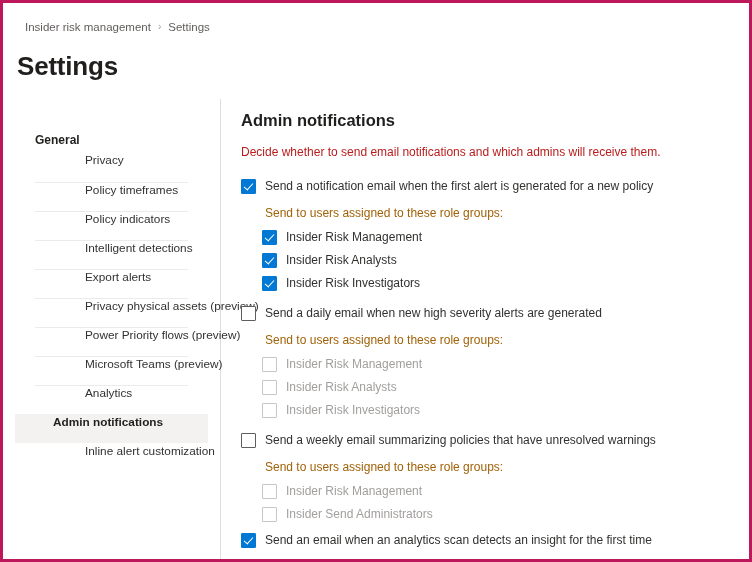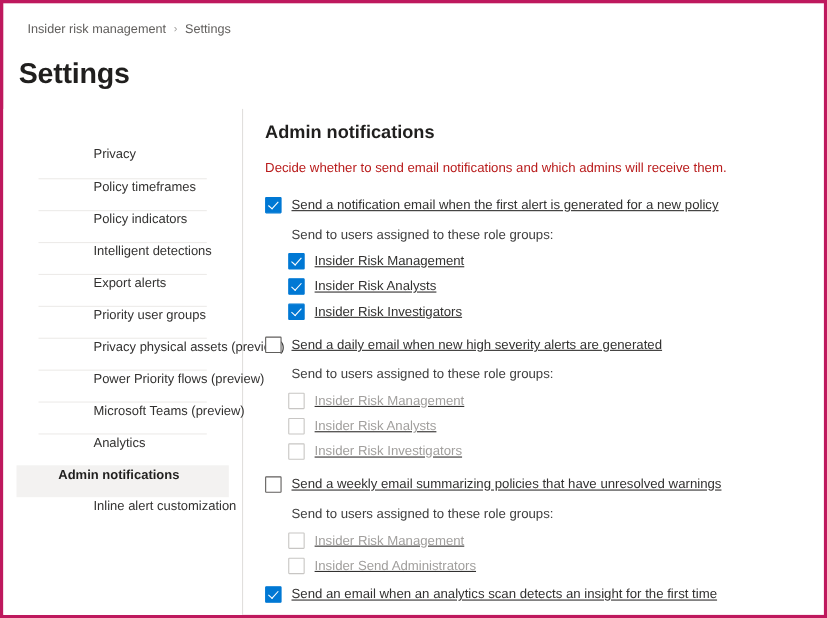--- a/index.html
+++ b/index.html
@@ -126,21 +126,20 @@
     line-height: 16px;
   }
 
   
   .cb-row {
     display: flex;
     align-items: flex-start;
     gap: 9px;
     margin-bottom: 11px;
     cursor: pointer;
-    text-decoration: underline;
   }
   .cb-row.sub {
     margin-left: 21px;
     margin-bottom: 7px;
   }
 
   .cbox {
     flex: 0 0 auto;
     width: 15px;
     height: 15px;
@@ -171,21 +170,21 @@
   }
   .cb-label {
     font-size: 12px;
     color: #323130;
     line-height: 16px;
   }
   .cb-label.disabled { color: #a19f9d; }
 
   .group-label {
     font-size: 12px;
-    color: #404040;
+    color: #a16207;
     margin: 0 0 8px 24px;
     line-height: 16px;
   }
 
   .group { margin-bottom: 14px; }
   .group:last-of-type { margin-bottom: 10px; }
 
   .tail-checks { margin-top: 2px; }
 </style>
 </head>
@@ -197,38 +196,36 @@
     <span class="crumb link">Insider risk management</span>
     <span class="sep">›</span>
     <span class="crumb">Settings</span>
   </div>
 
   <div class="page-title">Settings</div>
 
   <div class="body-area">
 
     <nav class="sidebar">
+      <div class="sidebar-header">General</div>
       <ul class="nav-list" id="nav-list">
           <li class="nav-item">
             <span>Privacy</span>
           </li>
           <li class="nav-item">
             <span>Policy timeframes</span>
           </li>
           <li class="nav-item">
             <span>Policy indicators</span>
           </li>
           <li class="nav-item">
             <span>Intelligent detections</span>
           </li>
           <li class="nav-item">
             <span>Export alerts</span>
-          </li>
-          <li class="nav-item">
-            <span>Priority user groups</span>
           </li>
           <li class="nav-item">
             <span>Privacy physical assets (preview)</span>
           </li>
           <li class="nav-item">
             <span>Power Priority flows (preview)</span>
           </li>
           <li class="nav-item">
             <span>Microsoft Teams (preview)</span>
           </li>

